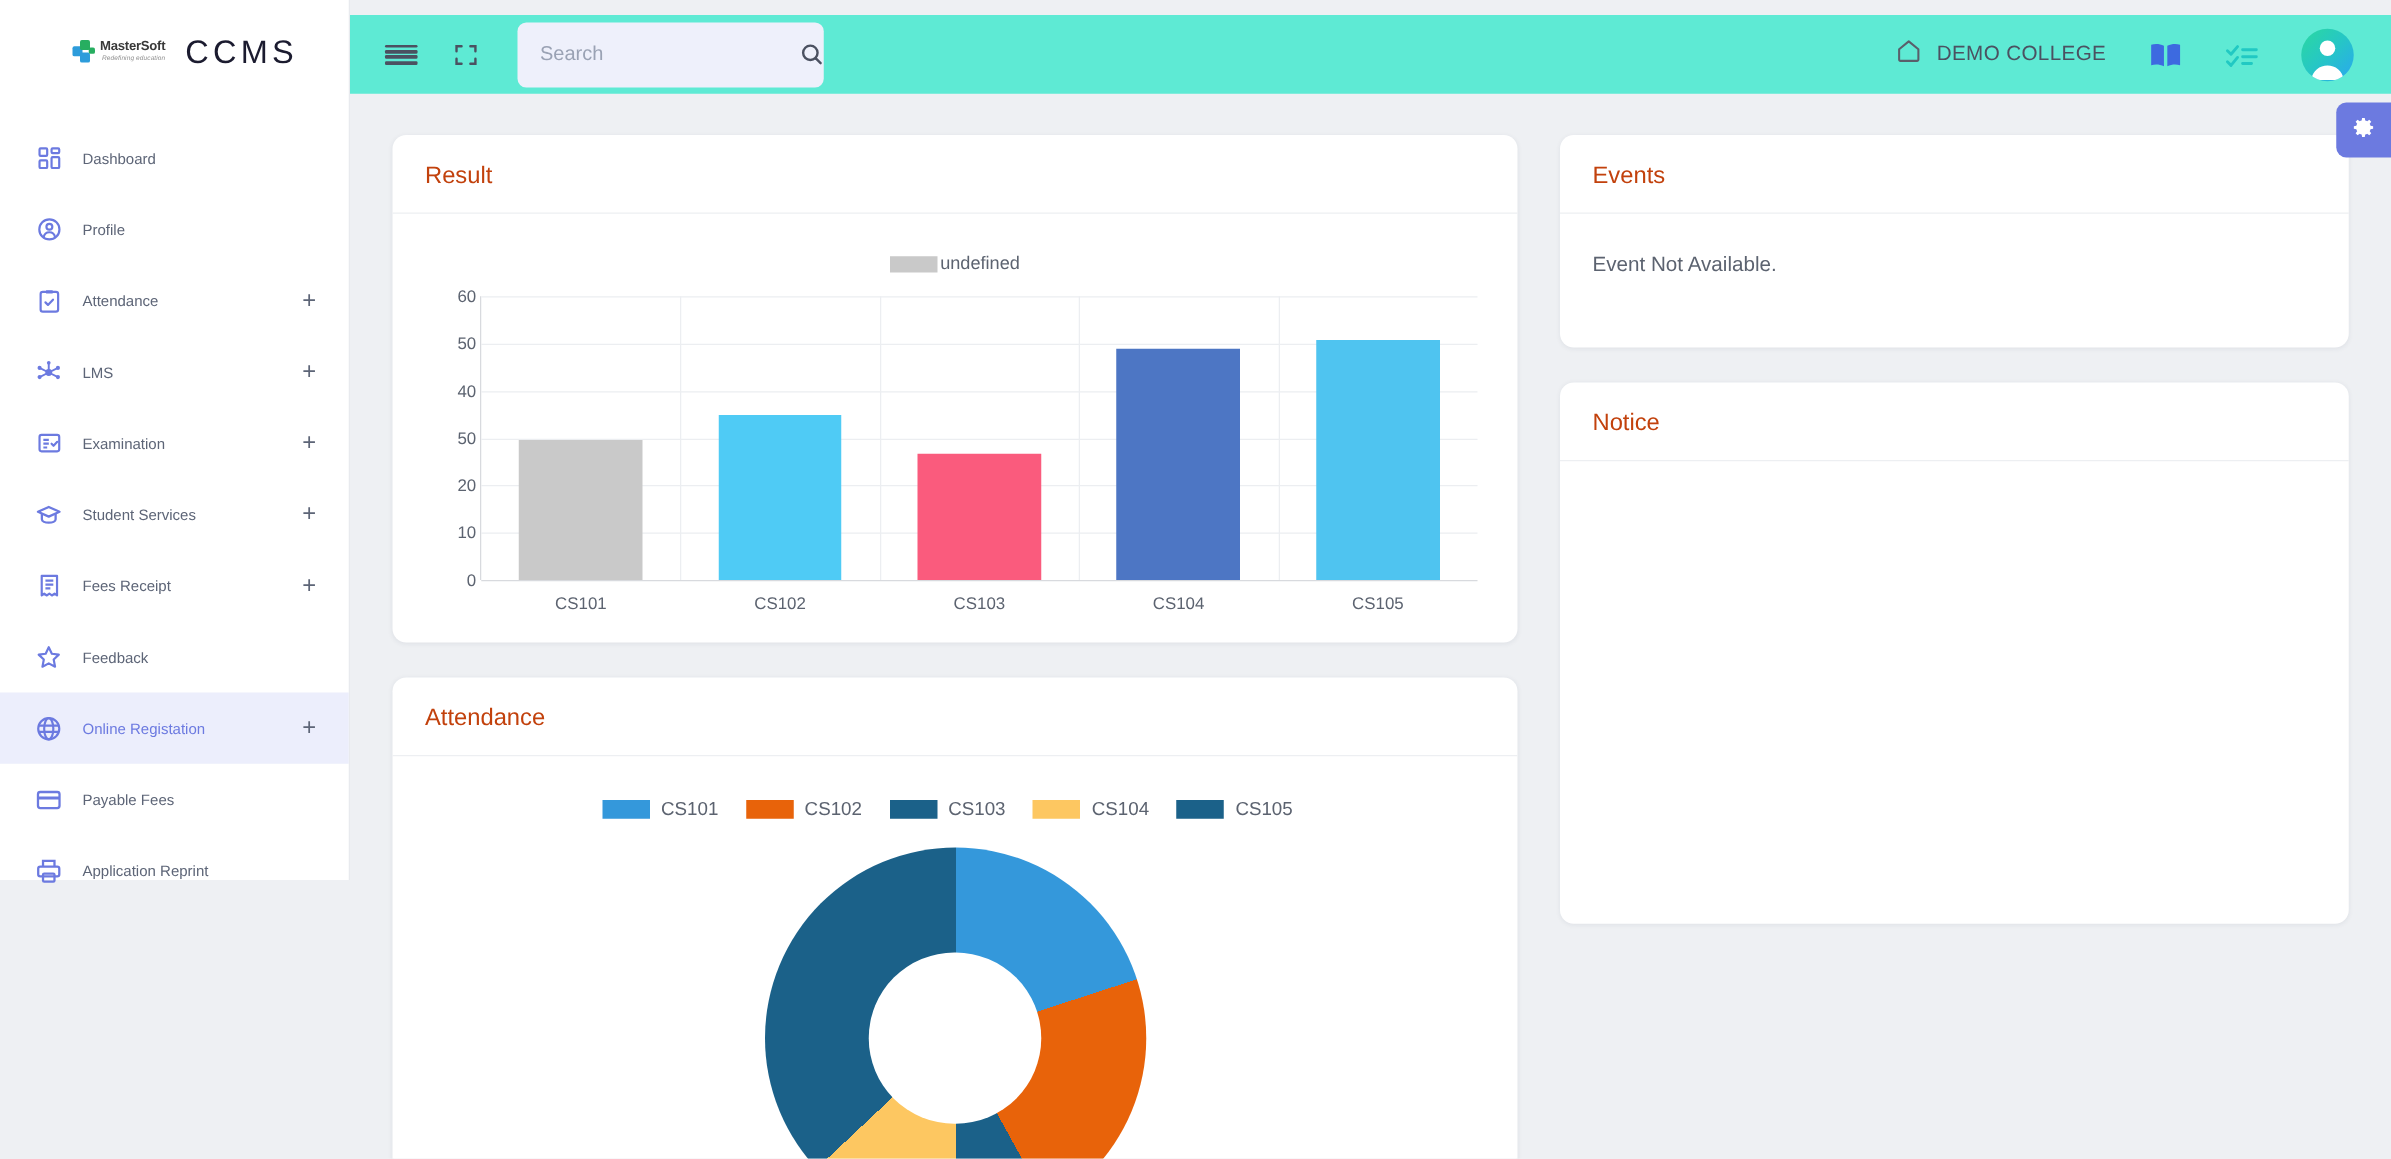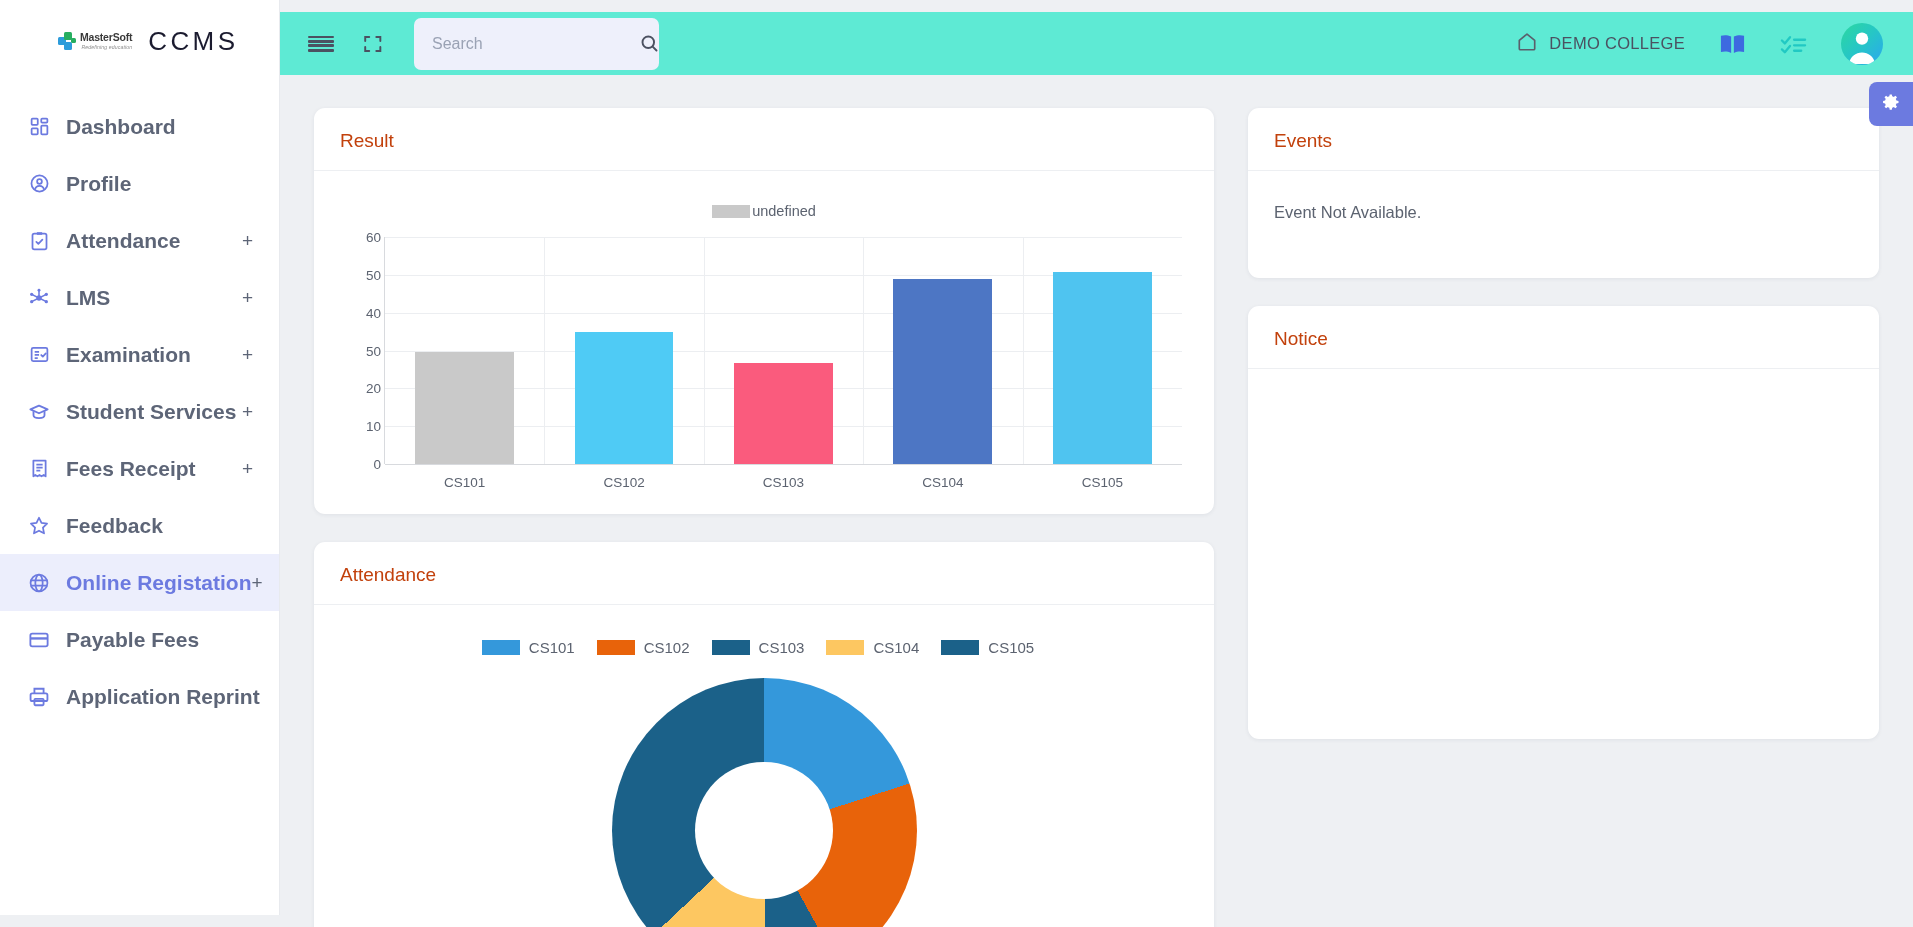--- a/index.html
+++ b/index.html
@@ -8,21 +8,21 @@
     width: 1913px; height: 927px;
     font-family: "Liberation Sans", sans-serif;
     background: #eef0f3;
     overflow: hidden;
   }
   body { position: relative; }
 
   
   #sidebar {
     position: absolute; left: 0; top: 0;
-    width: 280px; height: 915px;
+    width: 280px; height: 704px;
     background: #ffffff;
     border-right: 1px solid #e8eaee;
     z-index: 5;
   }
   #brand {
     height: 82px;
     display: flex; align-items: center;
     padding-left: 58px;
     gap: 12px;
   }
@@ -47,21 +47,21 @@
     height: 57px; padding-left: 26px; padding-right: 20px;
     cursor: pointer; position: relative;
   }
   .nav-item .nv-icon {
     width: 26px; height: 26px; flex: 0 0 26px;
     display: flex; align-items: center; justify-content: center;
     color: #6c7ae0; margin-right: 14px;
   }
   .nav-item .nv-icon svg { display:block; }
   .nav-label {
-    font-size: 21px; color: #5d6577; font-weight: 700;
+    font-size: 12px; color: #5d6577; font-weight: 400;
     white-space: nowrap; flex: 1;
   }
   .nav-plus {
     font-size: 19px; color: #5d6577; line-height: 1;
     font-weight: 400; margin-right: 6px;
   }
   .nav-item.active { background: #eceefc; }
   .nav-item.active .nav-label { color: #6c7ae0; }
 
   

